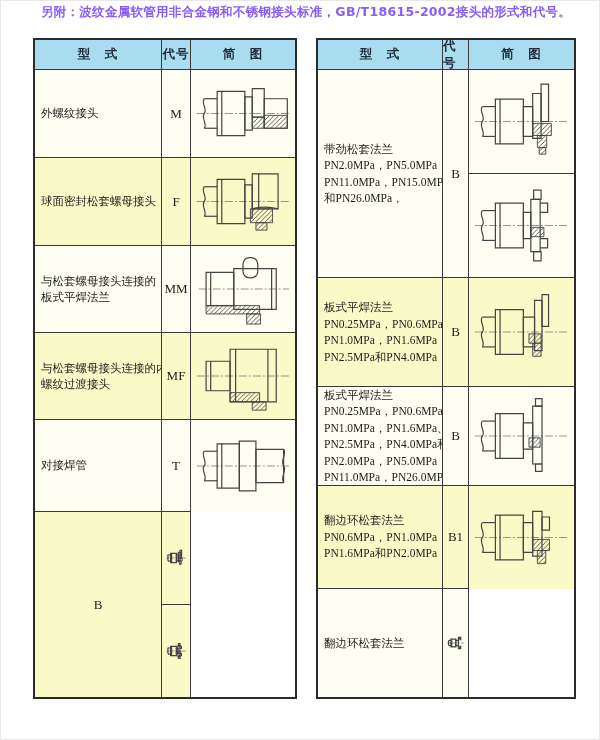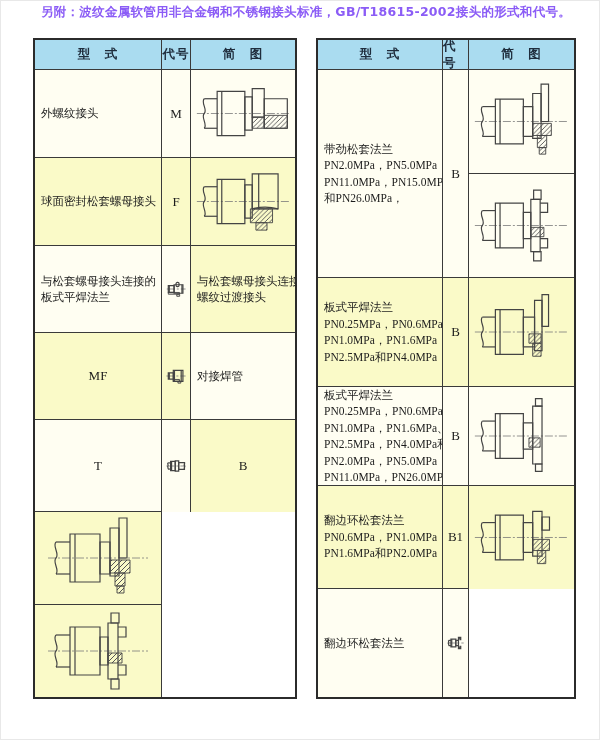--- a/index.html
+++ b/index.html
@@ -124,20 +124,21 @@
               <rect class="h" x="60" y="50" width="24" height="15"></rect>
               <rect class="h" x="66" y="65" width="12" height="8"></rect>
             </svg>
           </div>
       </div>
 
       <div class="cell type cream">
           <div>与松套螺母接头连接的</div>
           <div>板式平焊法兰</div>
         </div>
+      <div class="cell code cream">MM</div>
       <div class="cell diag cream">
         <div class="dwrap">
             <svg viewBox="0 0 104 84" preserveAspectRatio="xMidYMid meet">
               <line class="cl" x1="4" y1="42" x2="102" y2="42"></line>
               <rect x="12" y="24" width="30" height="36"></rect>
               <line x1="17" y1="24" x2="17" y2="60"></line>
               <rect x="42" y="20" width="46" height="44"></rect>
               <line x1="83" y1="20" x2="83" y2="64"></line>
               <rect x="52" y="8" width="16" height="22" rx="7"></rect>
               <rect class="h" x="12" y="60" width="58" height="9"></rect>

